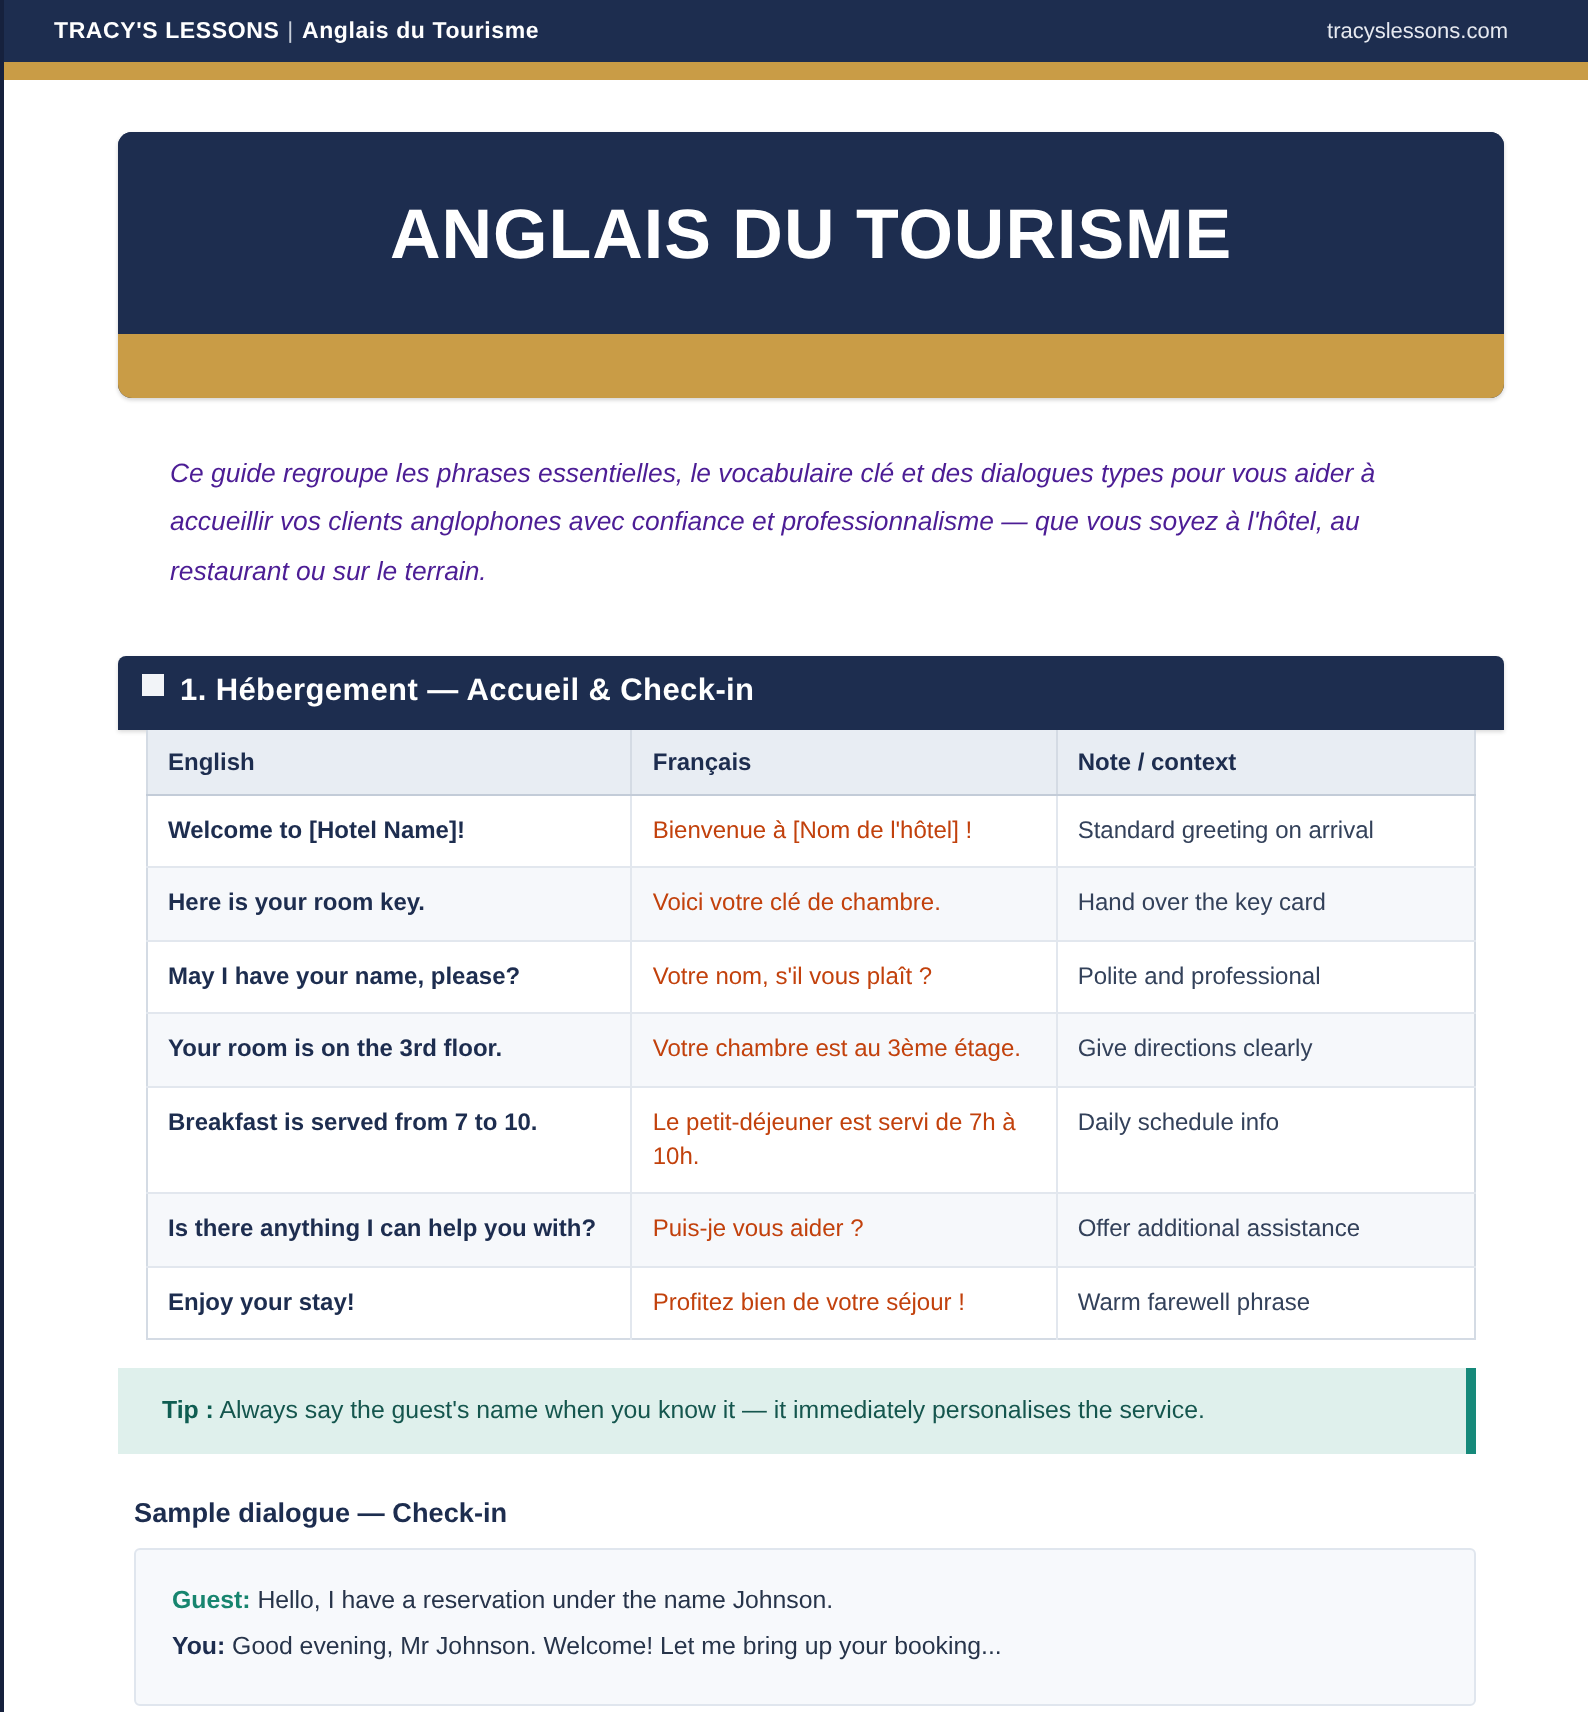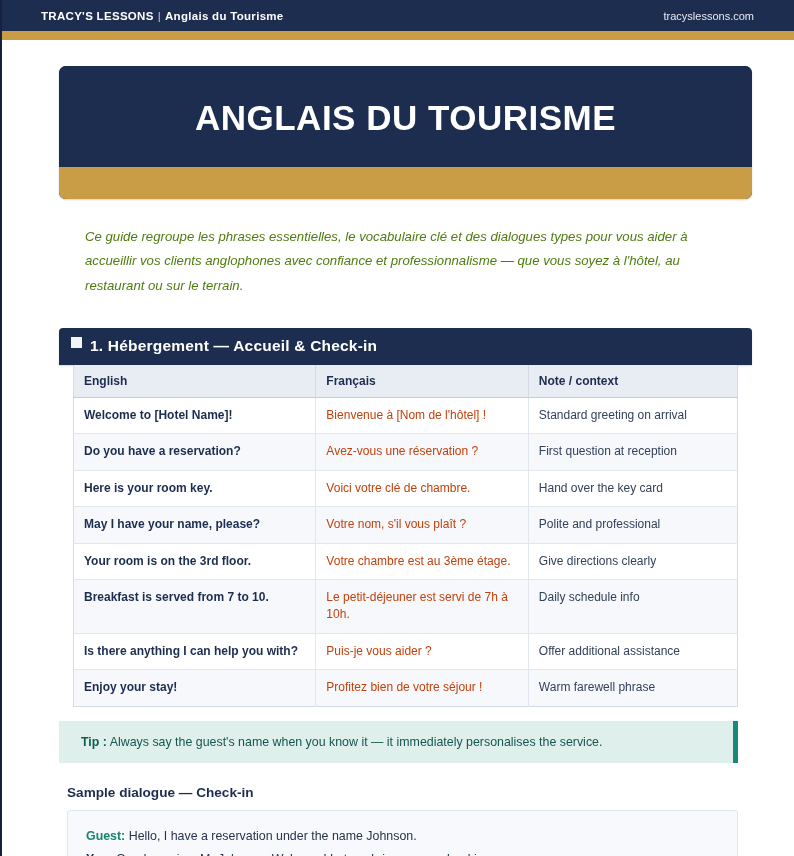--- a/index.html
+++ b/index.html
@@ -16,21 +16,21 @@
     border-left: 2px solid #16213d;
   }
 
   
   .brandbar {
     background: #1d2d4f;
     height: 31px;
     display: flex;
     align-items: center;
     justify-content: space-between;
-    padding: 0 40px 0 41px;
+    padding: 0 40px 0 27px;
     margin-left: -2px;
     width: 794px;
   }
   .brand-left {
     font-size: 11.5px;
     font-weight: bold;
     color: #ffffff;
     letter-spacing: 0.3px;
     white-space: nowrap;
   }
@@ -77,21 +77,21 @@
     background: #c99c46;
     height: 32px;
   }
 
   
   .intro {
     margin: 26px 0 0 26px;
     padding-right: 30px;
     font-size: 13.2px;
     font-style: italic;
-    color: #4d7c0f;
+    color: #4c1d95;
     line-height: 1.85;
   }
 
   
   .section-head {
     margin-top: 30px;
     background: #1d2d4f;
     border-radius: 4px 4px 0 0;
     padding: 9px 14px 10px 12px;
     display: flex;
@@ -226,25 +226,20 @@
           <th>Note / context</th>
         </tr>
       </thead>
       <tbody id="phrase-rows">
           <tr>
             <td class="cell-en">Welcome to [Hotel Name]!</td>
             <td class="cell-fr">Bienvenue à [Nom de l'hôtel] !</td>
             <td class="cell-note">Standard greeting on arrival</td>
           </tr>
           <tr>
-            <td class="cell-en">Do you have a reservation?</td>
-            <td class="cell-fr">Avez-vous une réservation ?</td>
-            <td class="cell-note">First question at reception</td>
-          </tr>
-          <tr>
             <td class="cell-en">Here is your room key.</td>
             <td class="cell-fr">Voici votre clé de chambre.</td>
             <td class="cell-note">Hand over the key card</td>
           </tr>
           <tr>
             <td class="cell-en">May I have your name, please?</td>
             <td class="cell-fr">Votre nom, s'il vous plaît ?</td>
             <td class="cell-note">Polite and professional</td>
           </tr>
           <tr>

